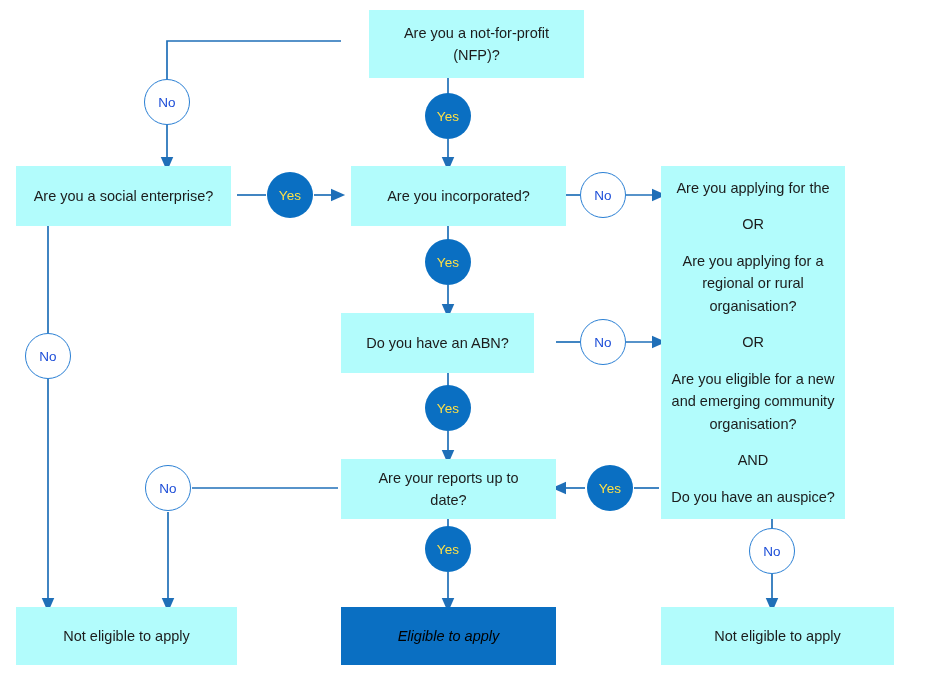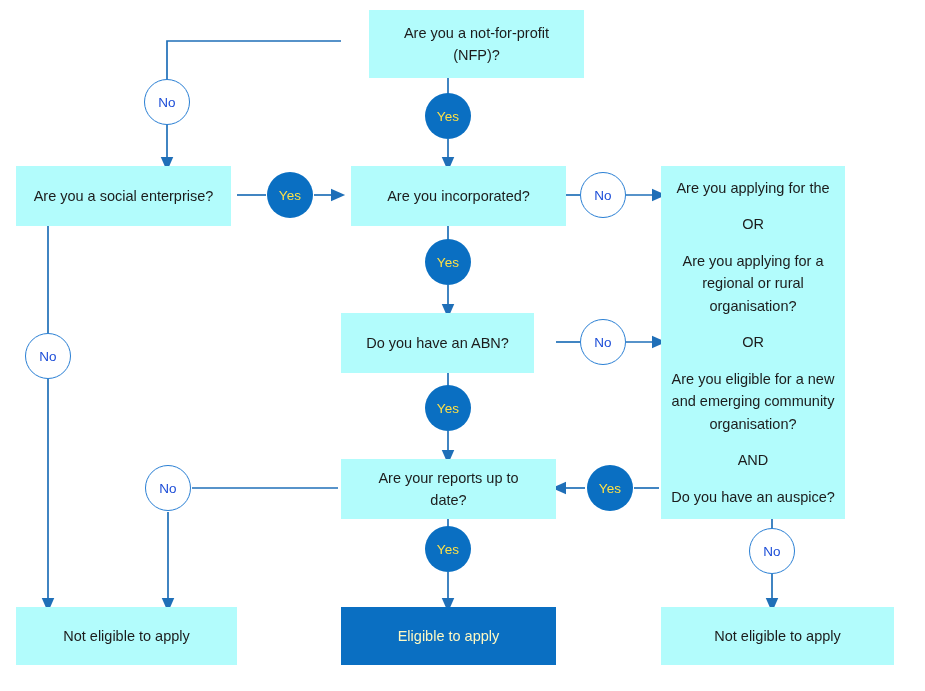--- a/index.html
+++ b/index.html
@@ -34,21 +34,22 @@
     color: #1c1c1c;
     font-size: 14.5px;
     line-height: 1.55;
     padding: 6px 10px;
   }
   .node.cyan {
     background: #b2fcfc;
   }
   .node.solid-blue {
     background: #0a6fc2;
-    color: #fef9c3;
+    color: #000000;
+    font-style: italic;
   }
   .node .lines {
     width: 100%;
   }
   .node .lines .ln {
     display: block;
   }
   .node .lines .gap {
     display: block;
     height: 14px;

